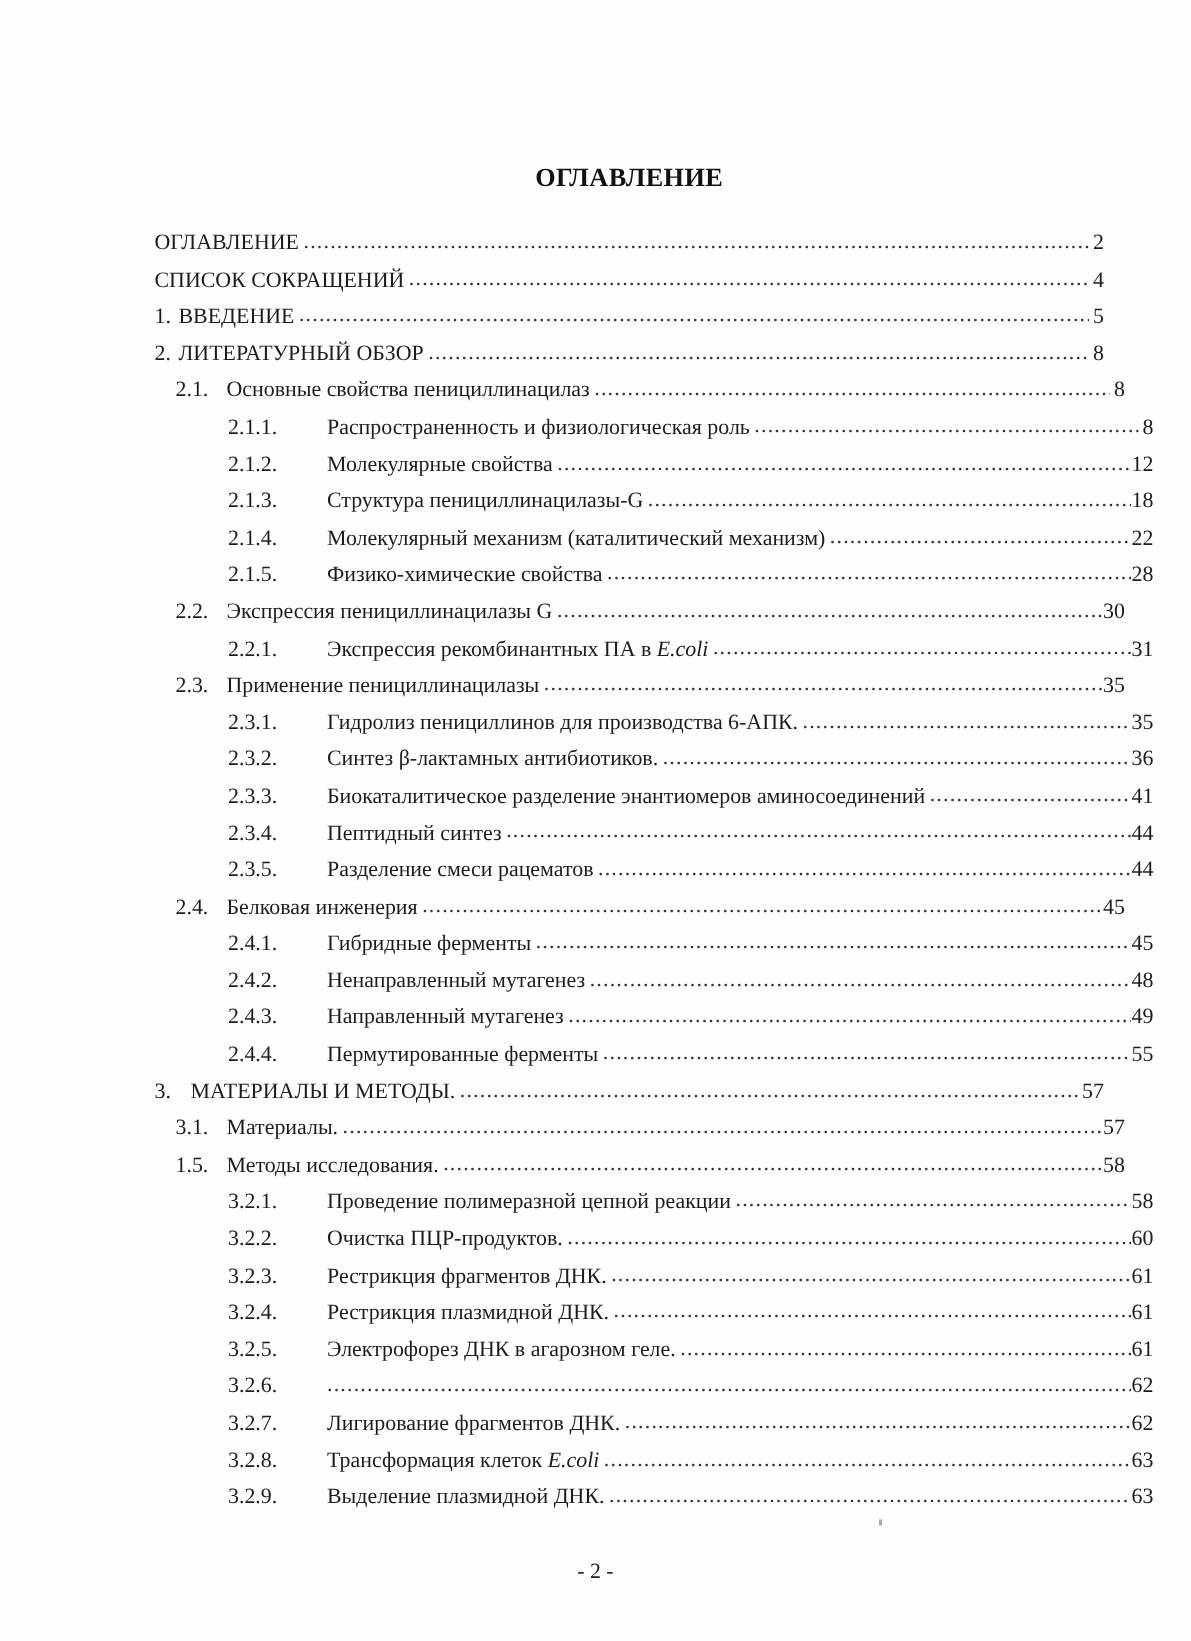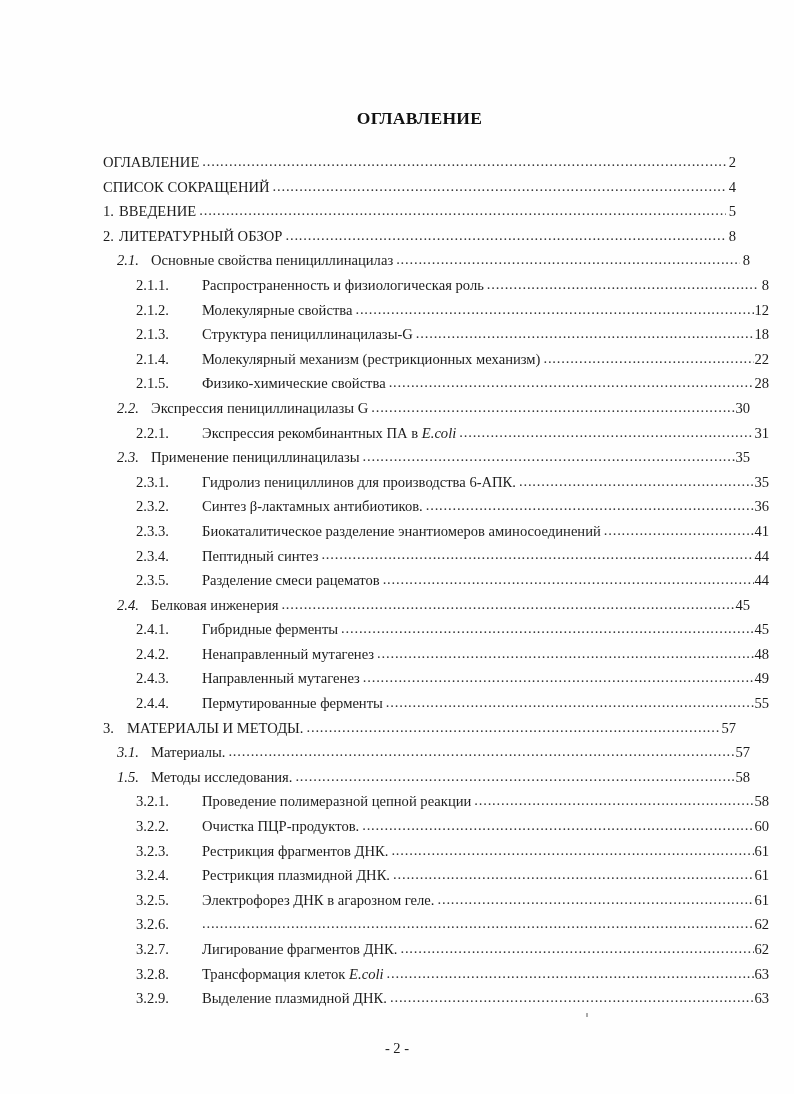--- a/index.html
+++ b/index.html
@@ -100,24 +100,24 @@
   .lvl-0 { padding-left: 0px; }
   .lvl-0 .toc-num { width: 0px; }
 
   .lvl-0n { padding-left: 0px; }
   .lvl-0n .toc-num { width: 16px; }
 
   .lvl-0w { padding-left: 0px; }
   .lvl-0w .toc-num { width: 24px; }
 
   .lvl-1 { padding-left: 14px; }
-  .lvl-1 .toc-num { width: 34px; font-style: italic; }
+  .lvl-1 .toc-num { width: 34px; }
 
   .lvl-2 { padding-left: 33px; }
-  .lvl-2 .toc-num { width: 66px; }
+  .lvl-2 .toc-num { width: 66px; margin-left: 16px; }
 
   em.sci {
     font-style: italic;
   }
 
   .footer {
     position: absolute;
     left: 0;
     right: 0;
     top: 1040px;
@@ -191,21 +191,21 @@
           <span class="toc-page">12</span>
         </li>
         <li class="toc-row lvl-2">
           <span class="toc-num">2.1.3.</span>
           <span class="toc-label"><span>Структура пенициллинацилазы-G</span></span>
           <span class="toc-dots"></span>
           <span class="toc-page">18</span>
         </li>
         <li class="toc-row lvl-2">
           <span class="toc-num">2.1.4.</span>
-          <span class="toc-label"><span>Молекулярный механизм (рестрикционных механизм)</span></span>
+          <span class="toc-label"><span>Молекулярный механизм (каталитический механизм)</span></span>
           <span class="toc-dots"></span>
           <span class="toc-page">22</span>
         </li>
         <li class="toc-row lvl-2">
           <span class="toc-num">2.1.5.</span>
           <span class="toc-label"><span>Физико-химические свойства</span></span>
           <span class="toc-dots"></span>
           <span class="toc-page">28</span>
         </li>
         <li class="toc-row lvl-1">

